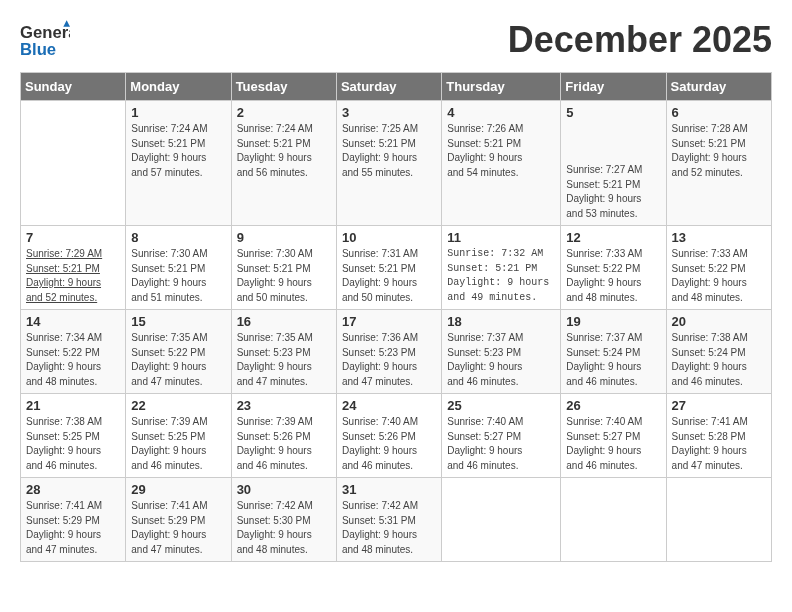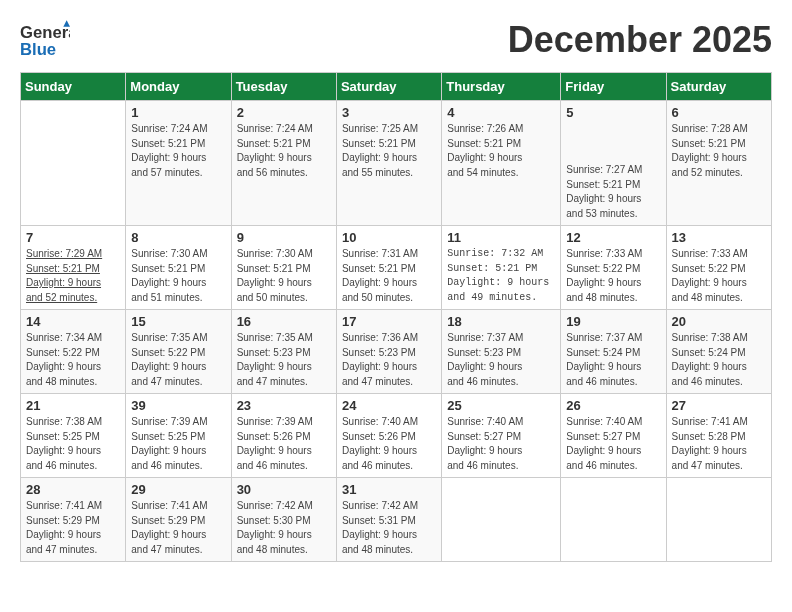--- a/index.html
+++ b/index.html
@@ -37,21 +37,21 @@
     .subtitle {
       font-size: 16px;
       color: #555;
     }
     table {
       width: 100%;
       border-collapse: collapse;
       font-size: 11px;
     }
     thead tr th {
-      background-color: #15803d;
+      background-color: #737373;
       color: #fff;
       padding: 6px 4px;
       text-align: left;
       font-size: 13px;
       font-weight: bold;
       border: 1px solid #ccc;
     }
     tbody tr td {
       border: 1px solid #ccc;
       vertical-align: top;
@@ -257,21 +257,21 @@
       </tr>
       <tr>
         <td>
           <span class="day-number">21</span>
           <div class="day-info" style="white-space: pre-line;">Sunrise: 7:38 AM
 Sunset: 5:25 PM
 Daylight: 9 hours
 and 46 minutes.</div>
         </td>
         <td>
-          <span class="day-number">39</span>
+          <span class="day-number">22</span>
           <div class="day-info" style="white-space: pre-line;">Sunrise: 7:39 AM
 Sunset: 5:25 PM
 Daylight: 9 hours
 and 46 minutes.</div>
         </td>
         <td>
           <span class="day-number">23</span>
           <div class="day-info" style="white-space: pre-line;">Sunrise: 7:39 AM
 Sunset: 5:26 PM
 Daylight: 9 hours

